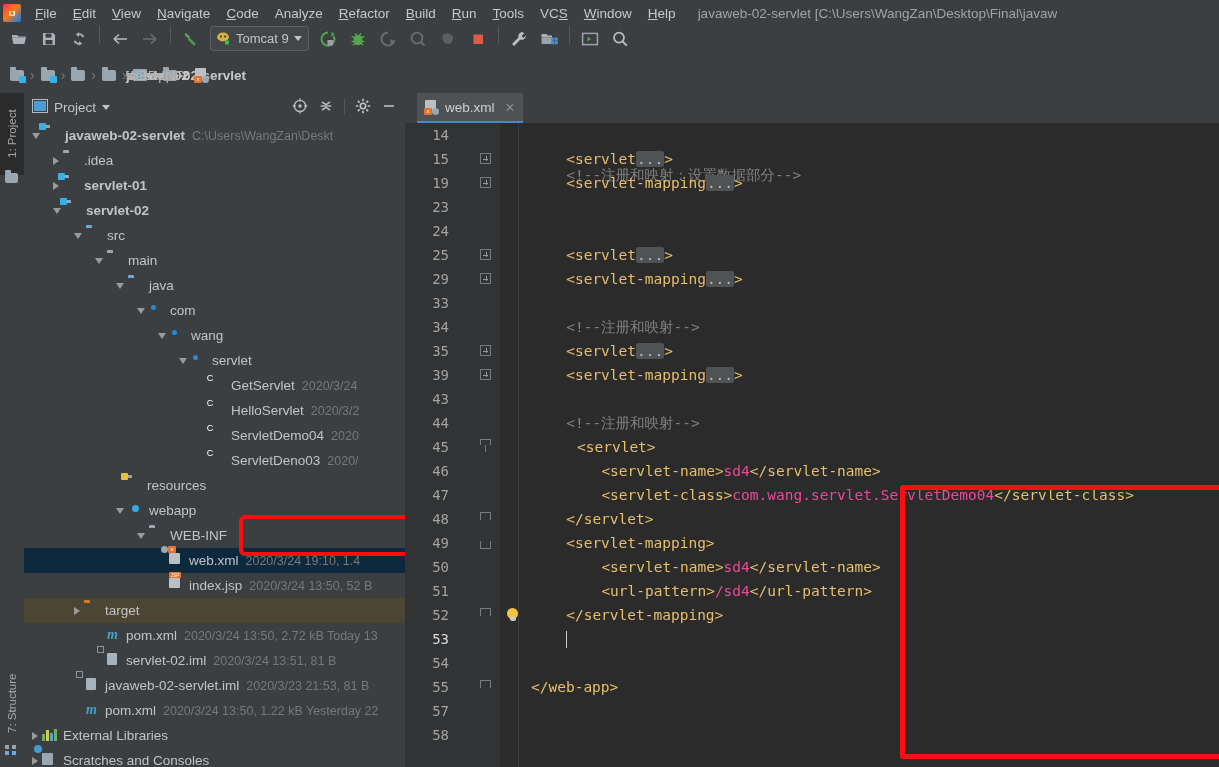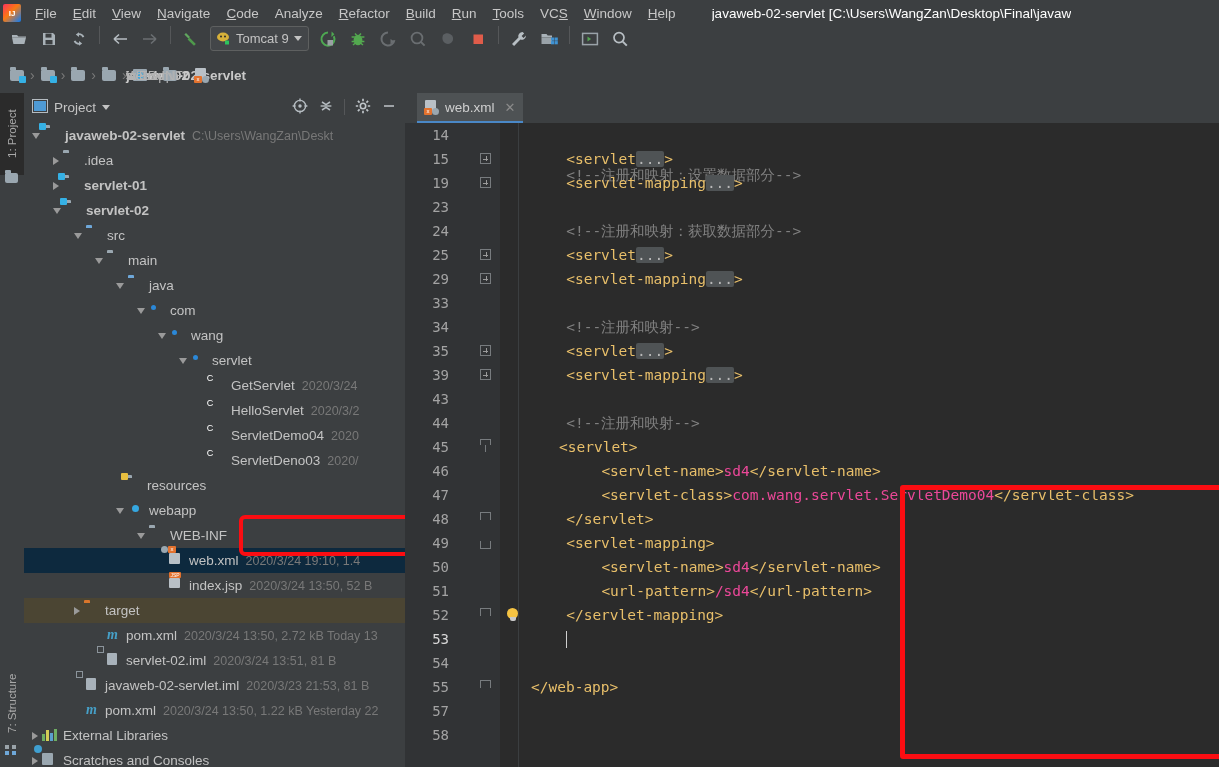--- a/index.html
+++ b/index.html
@@ -30,21 +30,21 @@
     display:flex;align-items:center;justify-content:center;
     font-family:"Liberation Sans", sans-serif;
   }
   .menu-item{
     padding:3px 8px;color:#c7c7c7;font-size:13.5px;
     cursor:default;
   }
   .menu-item span{border-bottom:1px solid transparent;}
   .menu-item .mn{text-decoration:underline;}
   .win-title{
-    margin-left:28px;color:#ffffff;font-size:13.5px;
+    margin-left:14px;color:#a3a3a3;font-size:13.5px;
     overflow:hidden;text-overflow:clip;
   }
 
   
   .toolbar{
     position:absolute;left:0;top:26px;width:1219px;height:33px;
     background:#3c3f41;display:flex;align-items:flex-start;
   }
   .tb{width:30px;height:26px;display:flex;align-items:center;justify-content:center;flex:none;}
   .tb svg{display:block;}
@@ -692,30 +692,30 @@
       </div>
     </div>
     <div class="code-area">
       <div class="gutter"></div>
       <div class="vline"></div>
       <div class="codelines" id="codelines">
           <div class="cl"><span class="ln">14</span><span class="ctext" style="left: 161.2px; margin-top: 40px;"><span class="cmt">&lt;!--注册和映射：设置数据部分--&gt;</span></span></div>
           <div class="cl"><span class="ln">15</span><span class="fold plus"></span><span class="ctext" style="left: 161.2px;"><span class="tag">&lt;servlet</span><span class="dots">...</span><span class="tag">&gt;</span></span></div>
           <div class="cl"><span class="ln">19</span><span class="fold plus"></span><span class="ctext" style="left: 161.2px;"><span class="tag">&lt;servlet-mapping</span><span class="dots">...</span><span class="tag">&gt;</span></span></div>
           <div class="cl"><span class="ln">23</span><span class="ctext" style="left: 161.2px;"></span></div>
-          <div class="cl"><span class="ln">24</span><span class="ctext" style="left: 161.2px;"><span class="cmt">&lt;!--注册和映射：获取数据部分--&gt;</span></span></div>
+          <div class="cl"><span class="ln">24</span></div>
           <div class="cl"><span class="ln">25</span><span class="fold plus"></span><span class="ctext" style="left: 161.2px;"><span class="tag">&lt;servlet</span><span class="dots">...</span><span class="tag">&gt;</span></span></div>
           <div class="cl"><span class="ln">29</span><span class="fold plus"></span><span class="ctext" style="left: 161.2px;"><span class="tag">&lt;servlet-mapping</span><span class="dots">...</span><span class="tag">&gt;</span></span></div>
           <div class="cl"><span class="ln">33</span><span class="ctext" style="left: 161.2px;"></span></div>
           <div class="cl"><span class="ln">34</span><span class="ctext" style="left: 161.2px;"><span class="cmt">&lt;!--注册和映射--&gt;</span></span></div>
           <div class="cl"><span class="ln">35</span><span class="fold plus"></span><span class="ctext" style="left: 161.2px;"><span class="tag">&lt;servlet</span><span class="dots">...</span><span class="tag">&gt;</span></span></div>
           <div class="cl"><span class="ln">39</span><span class="fold plus"></span><span class="ctext" style="left: 161.2px;"><span class="tag">&lt;servlet-mapping</span><span class="dots">...</span><span class="tag">&gt;</span></span></div>
           <div class="cl"><span class="ln">43</span><span class="ctext" style="left: 161.2px;"></span></div>
           <div class="cl"><span class="ln">44</span><span class="ctext" style="left: 161.2px;"><span class="cmt">&lt;!--注册和映射--&gt;</span></span></div>
-          <div class="cl"><span class="ln">45</span><span class="foldend"></span><span class="ctext" style="left: 154px;"><span class="tag">&lt;servlet&gt;</span></span></div>
+          <div class="cl"><span class="ln">45</span><span class="foldend"></span><span class="ctext" style="left: 172px;"><span class="tag">&lt;servlet&gt;</span></span></div>
           <div class="cl"><span class="ln">46</span><span class="ctext" style="left: 196.4px;"><span class="tag">&lt;servlet-name&gt;</span><span class="txtv">sd4</span><span class="tag">&lt;/servlet-name&gt;</span></span></div>
           <div class="cl"><span class="ln">47</span><span class="ctext" style="left: 196.4px;"><span class="tag">&lt;servlet-class&gt;</span><span class="txtv">com.wang.servlet.ServletDemo04</span><span class="tag">&lt;/servlet-class&gt;</span></span></div>
           <div class="cl"><span class="ln">48</span><span class="foldtop"></span><span class="ctext" style="left: 161.2px;"><span class="tag">&lt;/servlet&gt;</span></span></div>
           <div class="cl"><span class="ln">49</span><span class="foldbot"></span><span class="ctext" style="left: 161.2px;"><span class="tag">&lt;servlet-mapping&gt;</span></span></div>
           <div class="cl"><span class="ln">50</span><span class="ctext" style="left: 196.4px;"><span class="tag">&lt;servlet-name&gt;</span><span class="txtv">sd4</span><span class="tag">&lt;/servlet-name&gt;</span></span></div>
           <div class="cl"><span class="ln">51</span><span class="ctext" style="left: 196.4px;"><span class="tag">&lt;url-pattern&gt;</span><span class="txtv">/sd4</span><span class="tag">&lt;/url-pattern&gt;</span></span></div>
           <div class="cl"><span class="ln">52</span><span class="foldtop"></span><span class="bulb"><span class="g"></span><span class="b"></span></span><span class="ctext" style="left: 161.2px;"><span class="tag">&lt;/servlet-mapping&gt;</span></span></div>
           <div class="cl cur"><span class="ln">53</span><span class="ctext" style="left: 161.2px;"><span class="caret"></span></span></div>
           <div class="cl"><span class="ln">54</span><span class="ctext" style="left: 161.2px;"></span></div>
           <div class="cl"><span class="ln">55</span><span class="foldtop"></span><span class="ctext" style="left: 126px;"><span class="tag">&lt;/web-app&gt;</span></span></div>

